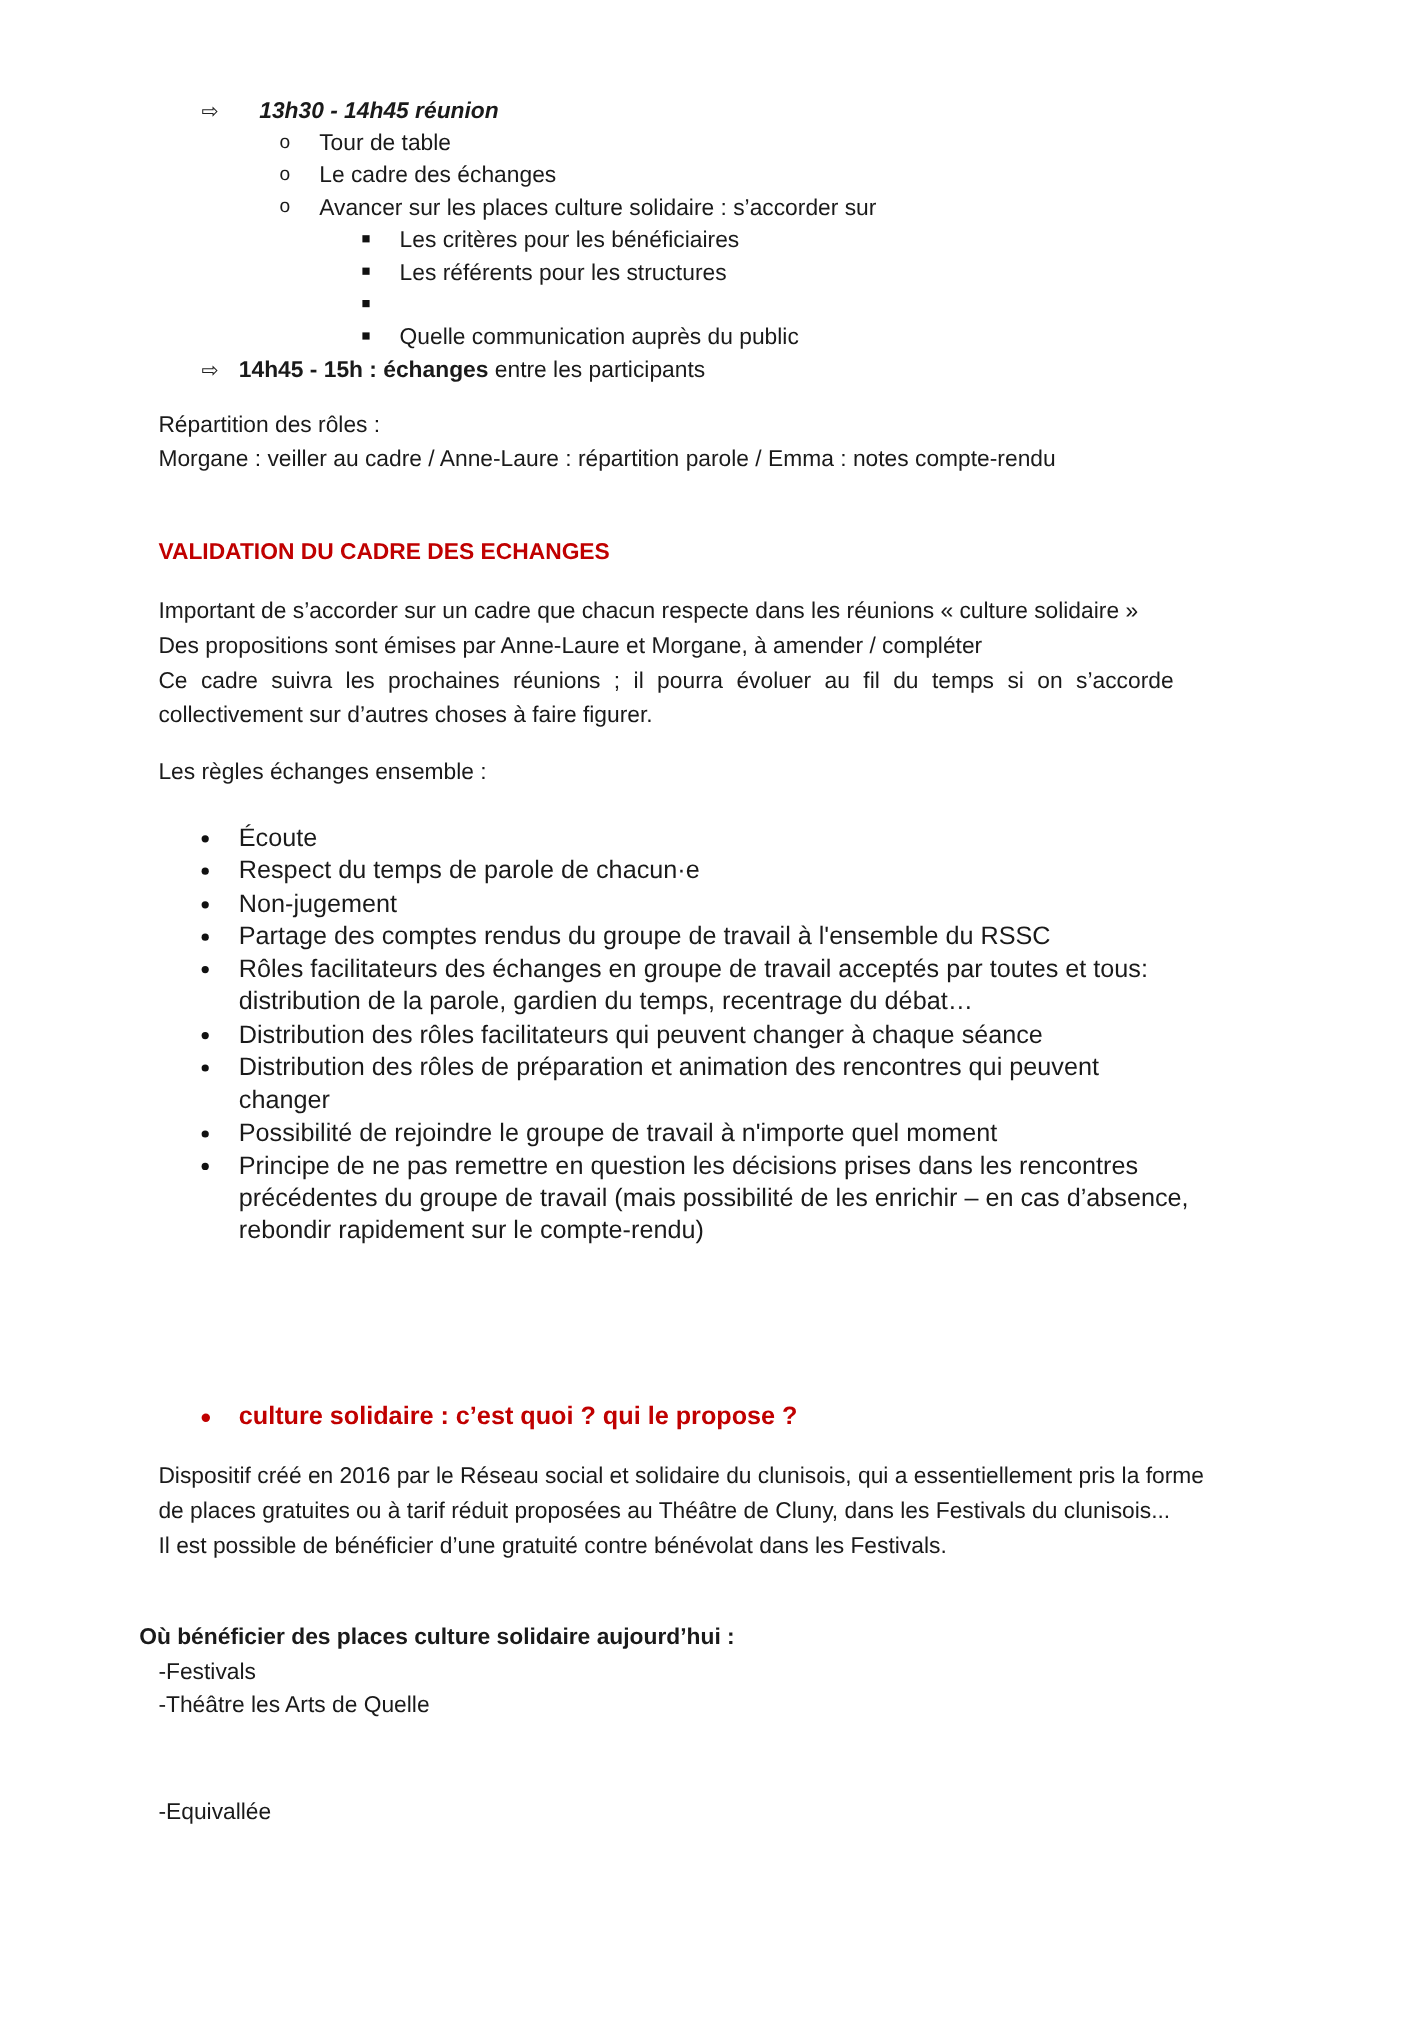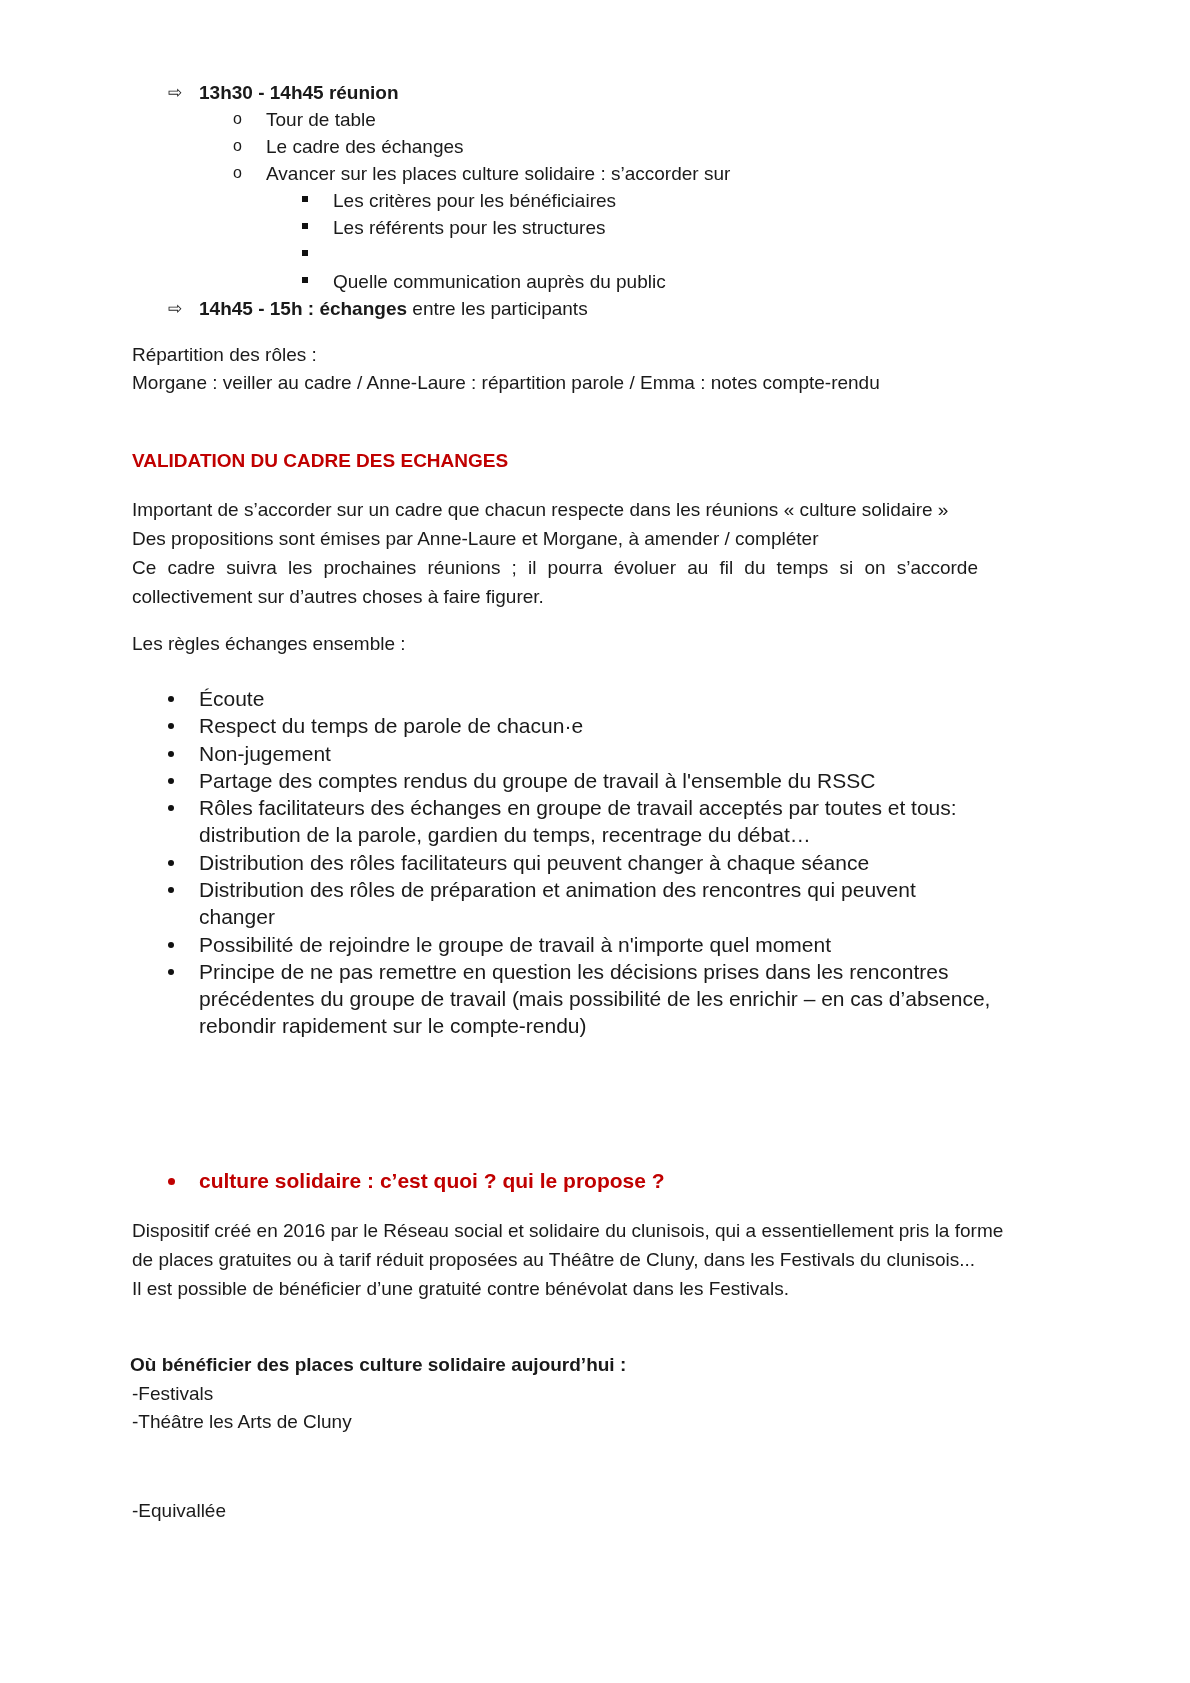--- a/index.html
+++ b/index.html
@@ -17,21 +17,21 @@
   .dot { display: inline-block; width: 6px; height: 6px; border-radius: 50%; background: #111; }
   .dot.red-dot { background: #c00000; width: 7px; height: 7px; }
   .justify { text-align: justify; text-align-last: left; white-space: normal; }
 </style>
 </head>
 <body>
 
 <div class="page">
 
   <span class="abs arrow" style="left:168px;top:82px;">⇨</span>
-  <span class="abs t19 b" style="left:199px;top:78px;">13h30 - 14h45 réunion</span>
+  <span class="abs t19 b" style="left:216px;top:78px;font-style:italic;">13h30 - 14h45 réunion</span>
 
   <span class="abs circ" style="left:233px;top:110px;">o</span>
   <span class="abs t19" style="left:266px;top:105px;">Tour de table</span>
   <span class="abs circ" style="left:233px;top:137px;">o</span>
   <span class="abs t19" style="left:266px;top:132px;">Le cadre des échanges</span>
   <span class="abs circ" style="left:233px;top:164px;">o</span>
   <span class="abs t19" style="left:266px;top:159px;">Avancer sur les places culture solidaire : s’accorder sur</span>
 
   <span class="abs sq" style="left:302px;top:196px;"></span>
   <span class="abs t19" style="left:333px;top:186px;">Les critères pour les bénéficiaires</span>
@@ -97,17 +97,17 @@
       </div>
     </div>
 
   <span class="abs dot red-dot" style="left:168px;top:1178px;"></span>
   <span class="abs t21 b red" style="left:199px;top:1166px;">culture solidaire : c’est quoi ? qui le propose ?</span>
 
   <span class="abs t19" style="left:132px;top:1216px;">Dispositif créé en 2016 par le Réseau social et solidaire du clunisois, qui a essentiellement pris la forme</span>
   <span class="abs t19" style="left:132px;top:1245px;">de places gratuites ou à tarif réduit proposées au Théâtre de Cluny, dans les Festivals du clunisois...</span>
   <span class="abs t19" style="left:132px;top:1274px;">Il est possible de bénéficier d’une gratuité contre bénévolat dans les Festivals.</span>
 
-  <span class="abs t19 b" style="left:130px;top:1350px;">Où bénéficier des places culture solidaire aujourd’hui :</span>
+  <span class="abs t19 b" style="left:116px;top:1350px;">Où bénéficier des places culture solidaire aujourd’hui :</span>
   <span class="abs t19" style="left:132px;top:1379px;">-Festivals</span>
-  <span class="abs t19" style="left:132px;top:1407px;">-Théâtre les Arts de Cluny</span>
+  <span class="abs t19" style="left:132px;top:1407px;">-Théâtre les Arts de Quelle</span>
   <span class="abs t19" style="left:132px;top:1496px;">-Equivallée</span>
 </div>
 
 </body></html>

